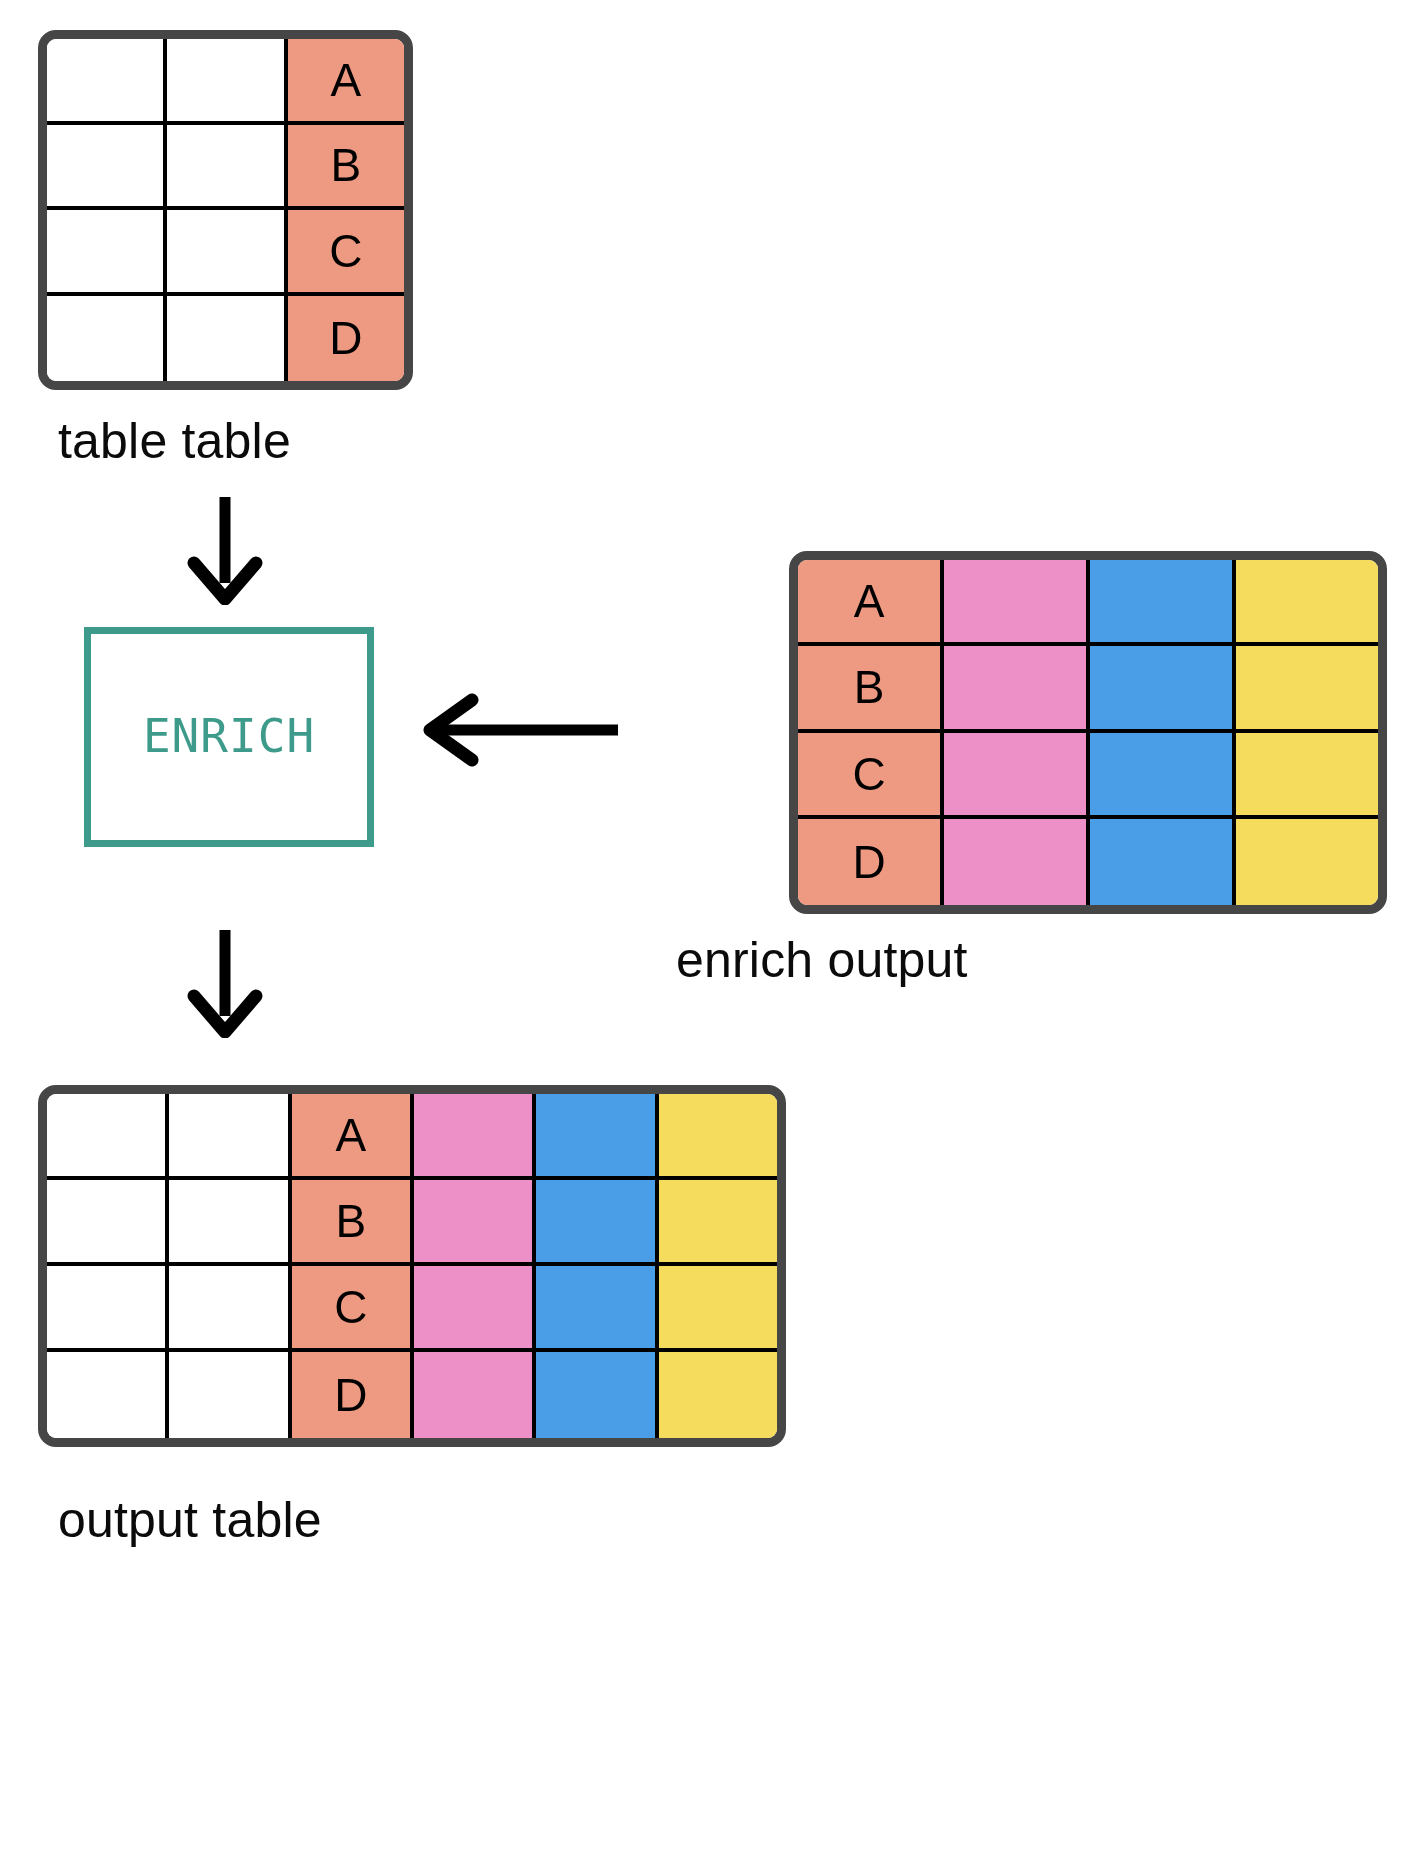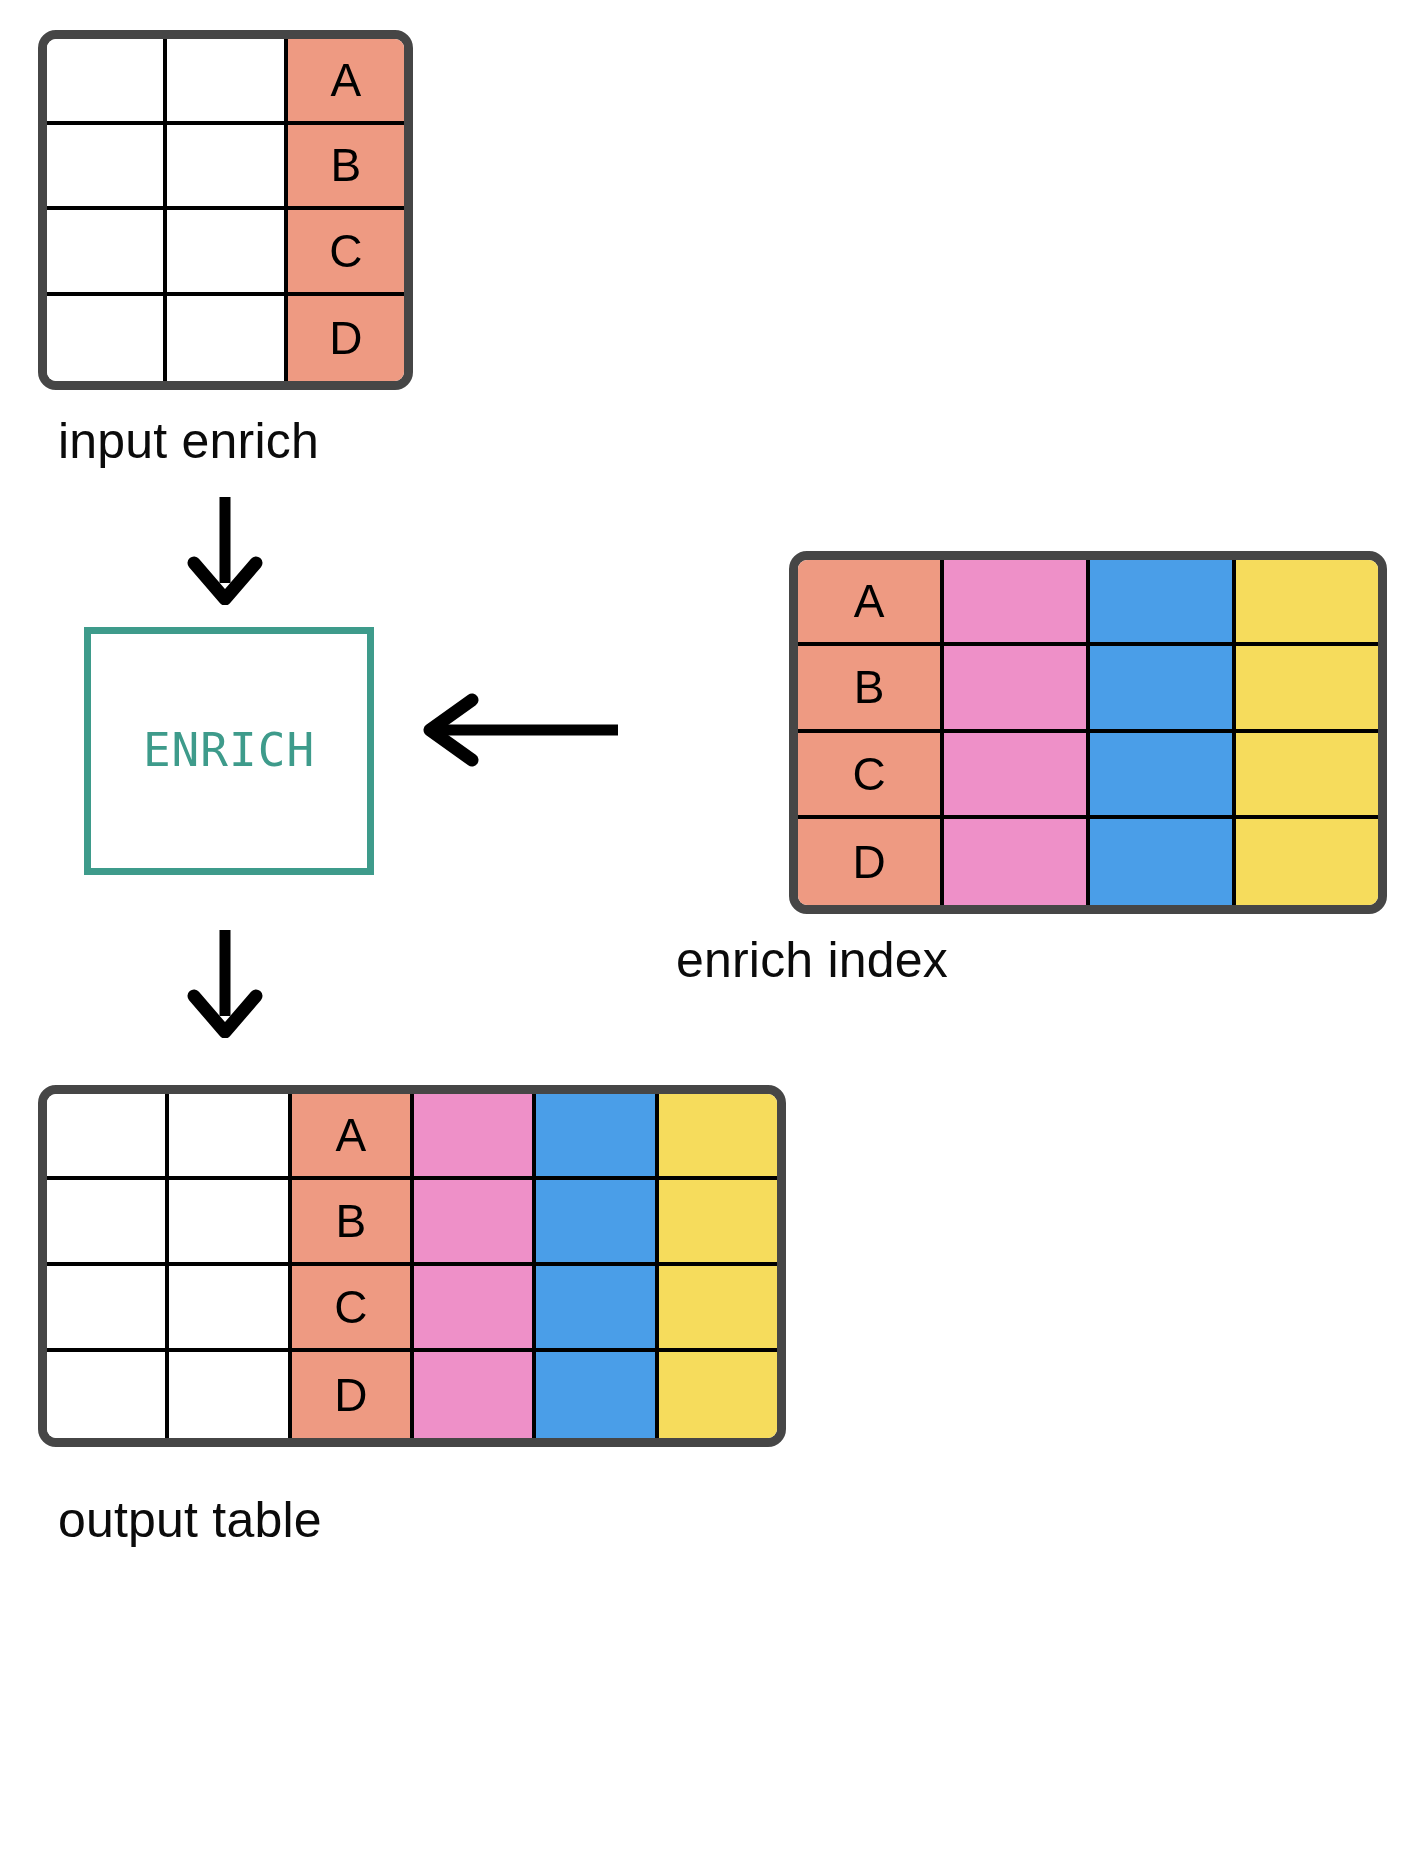--- a/index.html
+++ b/index.html
@@ -37,21 +37,21 @@
 
   
   .caption{position:absolute;font-size:50px;color:#0b0b0b;
            letter-spacing:0.2px;white-space:nowrap;line-height:1;}
   #input-table-label{left:58px;top:416px;}
   #enrich-index-label{left:676px;top:935px;}
   #output-table-label{left:58px;top:1495px;}
 
   
   #enrich-command-box{position:absolute;left:84px;top:627px;
-       width:290px;height:248px;box-sizing:border-box;
+       width:290px;height:220px;box-sizing:border-box;
        border:7px solid #3e9b8b;background:#ffffff;
        display:flex;flex-direction:column;align-items:center;
        justify-content:center;gap:4px;}
   .cmd-line{font-family:"DejaVu Sans Mono","Liberation Mono",monospace;
             font-size:46px;color:#3e9b8b;line-height:1.25;letter-spacing:1px;}
 
   
   .arrow{position:absolute;}
   #arrow-input-to-command{left:180px;top:495px;}
   #arrow-command-to-output{left:180px;top:928px;}
@@ -77,21 +77,21 @@
       <div class="cell c-white"></div>
       <div class="cell c-white"></div>
       <div class="cell c-salmon">C</div>
     </div>
     <div class="trow">
       <div class="cell c-white"></div>
       <div class="cell c-white"></div>
       <div class="cell c-salmon">D</div>
     </div>
   </div>
-  <div class="caption" id="input-table-label">input enrich</div>
+  <div class="caption" id="input-table-label">table table</div>
 
   <div class="arrow" id="arrow-input-to-command">
     <svg width="90" height="110" viewBox="0 0 90 110">
       <line x1="45" y1="2" x2="45" y2="88" stroke="#000000" stroke-width="11" stroke-linecap="butt"></line>
       <polyline points="14,68 45,104 76,68" fill="none" stroke="#000000" stroke-width="13" stroke-linecap="round" stroke-linejoin="round"></polyline>
     </svg>
   </div>
 
   <div id="enrich-command-box">
     <div class="cmd-line">ENRICH</div>
@@ -130,21 +130,21 @@
       <div class="cell c-blue"></div>
       <div class="cell c-yellow"></div>
     </div>
     <div class="trow">
       <div class="cell c-salmon">D</div>
       <div class="cell c-pink"></div>
       <div class="cell c-blue"></div>
       <div class="cell c-yellow"></div>
     </div>
   </div>
-  <div class="caption" id="enrich-index-label">enrich index</div>
+  <div class="caption" id="enrich-index-label">enrich output</div>
 
   <div class="tbl" id="output-table">
     <div class="trow">
       <div class="cell c-white"></div>
       <div class="cell c-white"></div>
       <div class="cell c-salmon">A</div>
       <div class="cell c-pink"></div>
       <div class="cell c-blue"></div>
       <div class="cell c-yellow"></div>
     </div>

